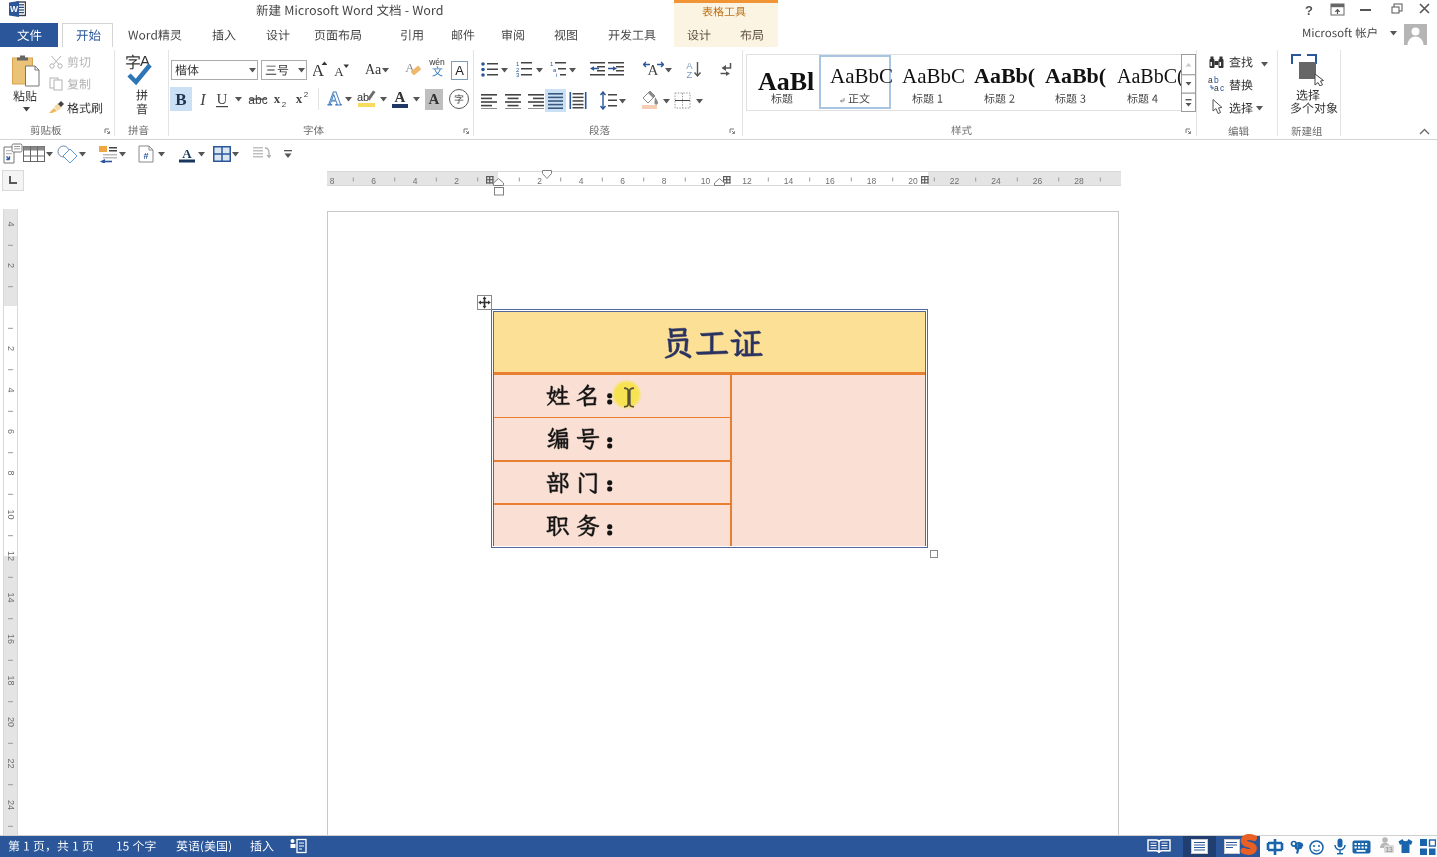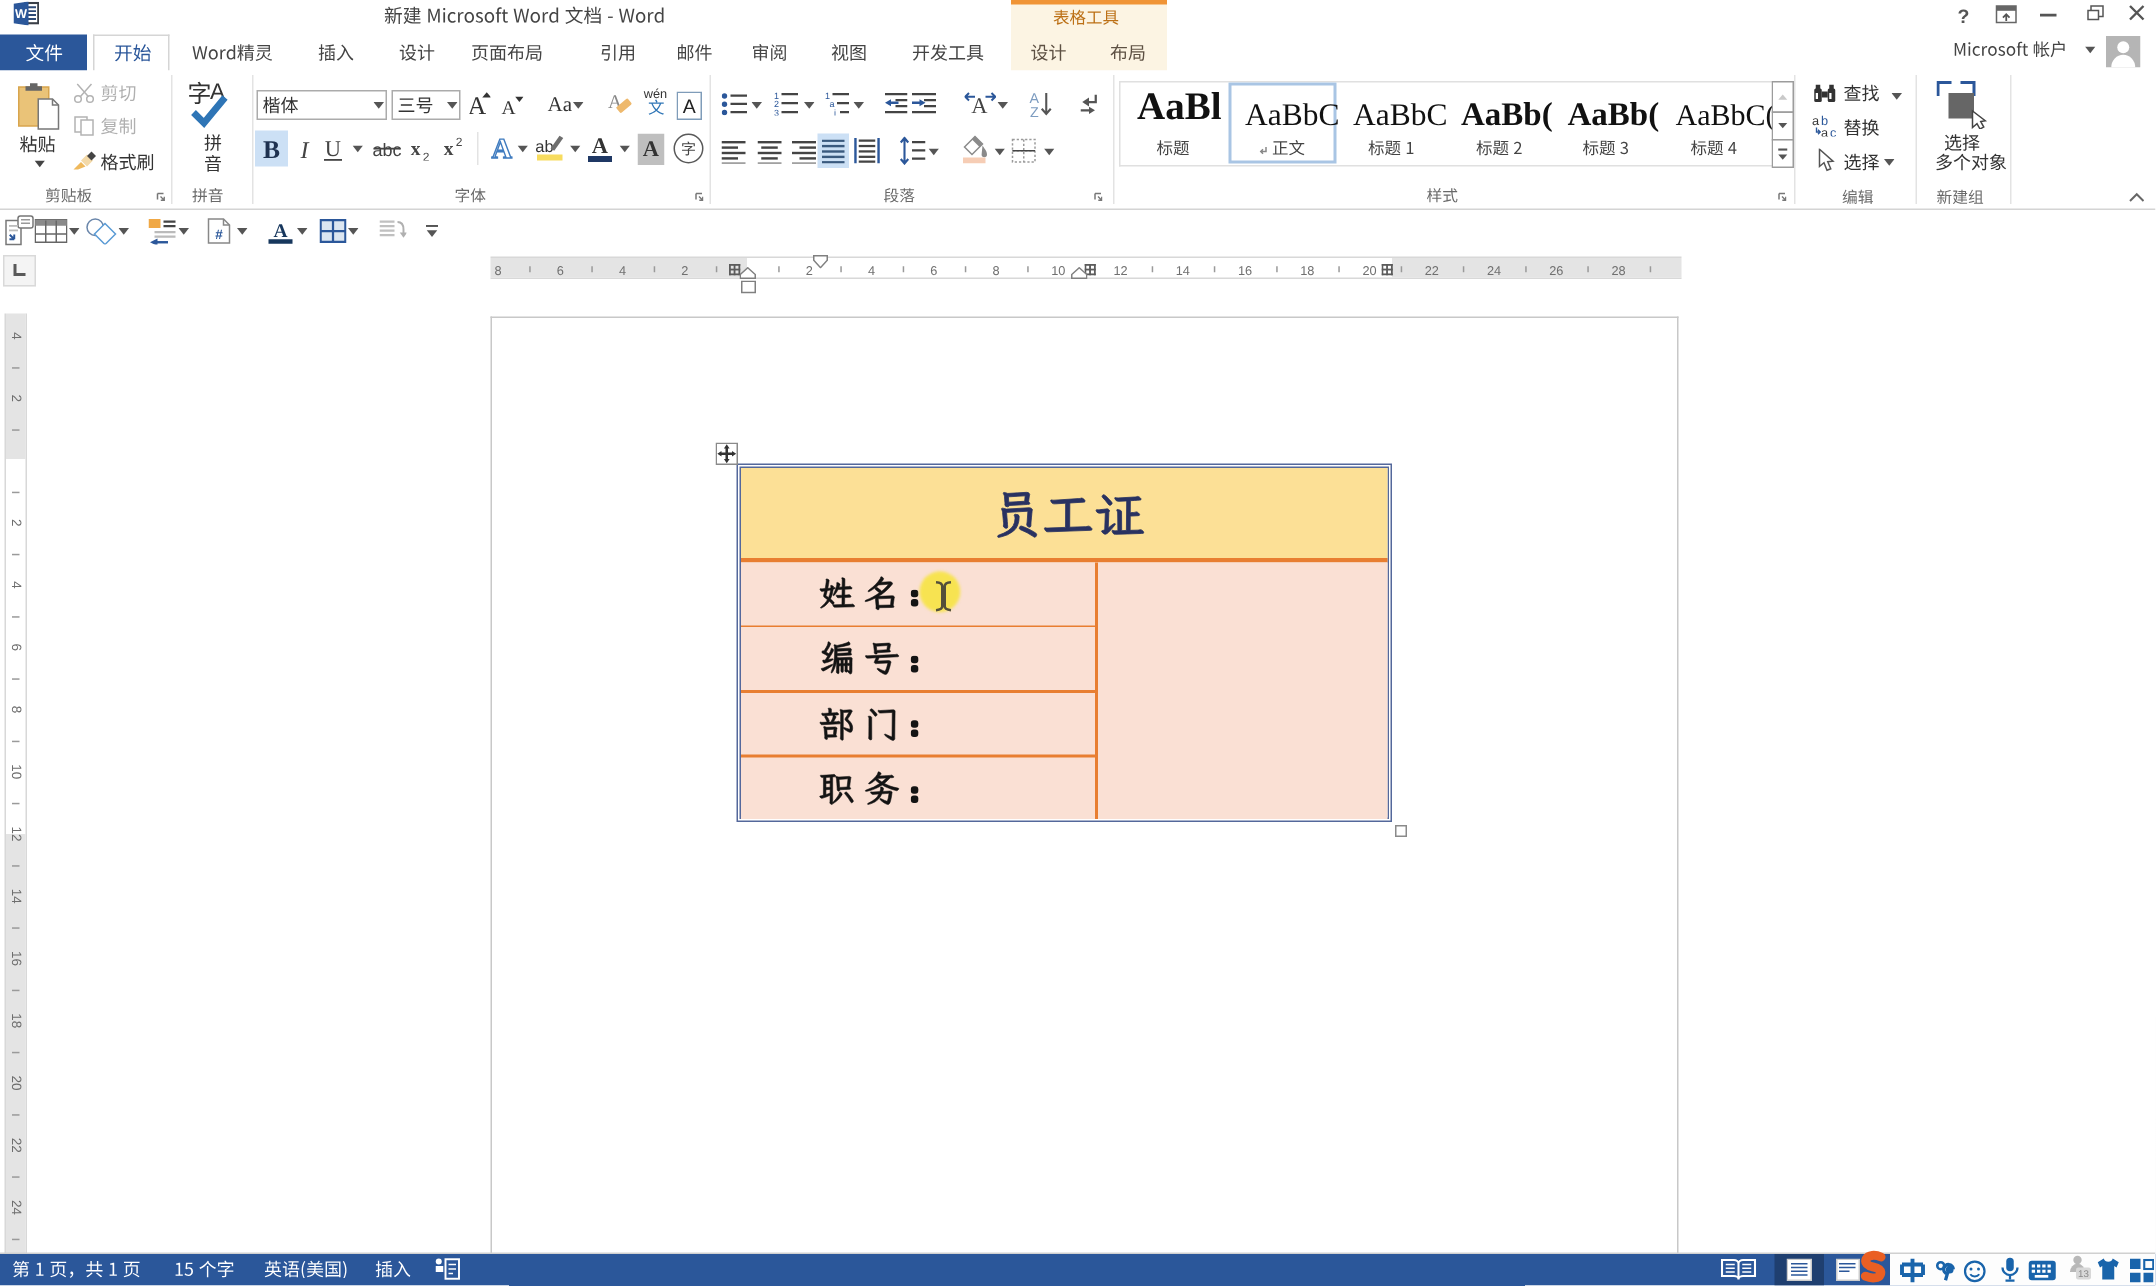--- a/index.html
+++ b/index.html
@@ -767,21 +767,21 @@
         <use href="#g57" x="1000"></use>
       </svg>
     </div>
     <div style="position:absolute;left:729px;top:128px;">
       <svg width="6" height="6" viewBox="0 0 6 6" stroke="#777" fill="none">
         <path d="M1 1 H5 M1 1 V5"></path>
         <path d="M3 3 L5.5 5.5 M5.5 3.2 V5.5 H3.2" stroke-width=".9"></path>
       </svg>
     </div>
     <div style="position:absolute;left:746px;top:54px;width:450px;height:57px;border:1px solid #e0e0e0;border-right:none;box-sizing:border-box"></div>
-    <div style="position:absolute;left:758px;top:56px;">
+    <div style="position:absolute;left:758px;top:67px;">
       <svg width="72" height="28" viewBox="0 0 72 28">
         <text x="0" y="23" font-family="Liberation Serif" font-size="26" font-weight="bold" fill="#111">AaBl</text>
       </svg>
     </div>
     <div style="position:absolute;left:771.0px;top:92.5px;">
       <svg width="22.0" height="11.0" viewBox="0 -880 2000 1000" fill="#444">
         <use href="#g58"></use>
         <use href="#g59" x="1000"></use>
       </svg>
     </div>

